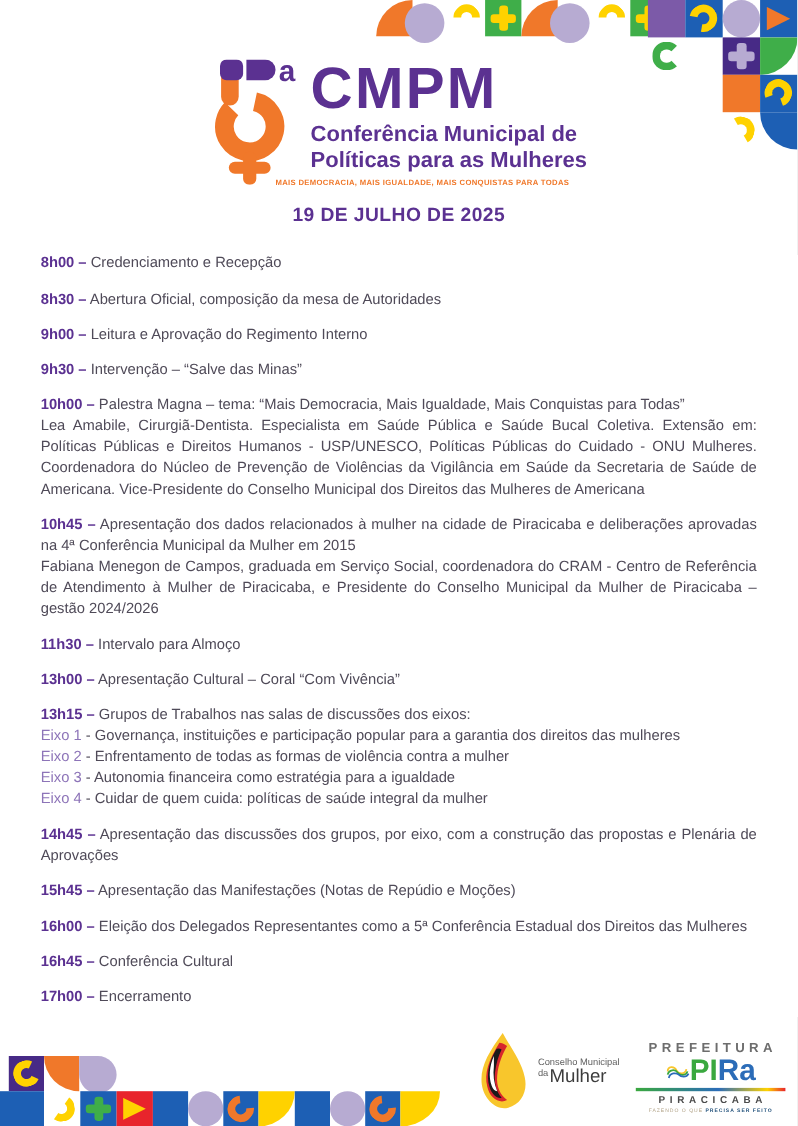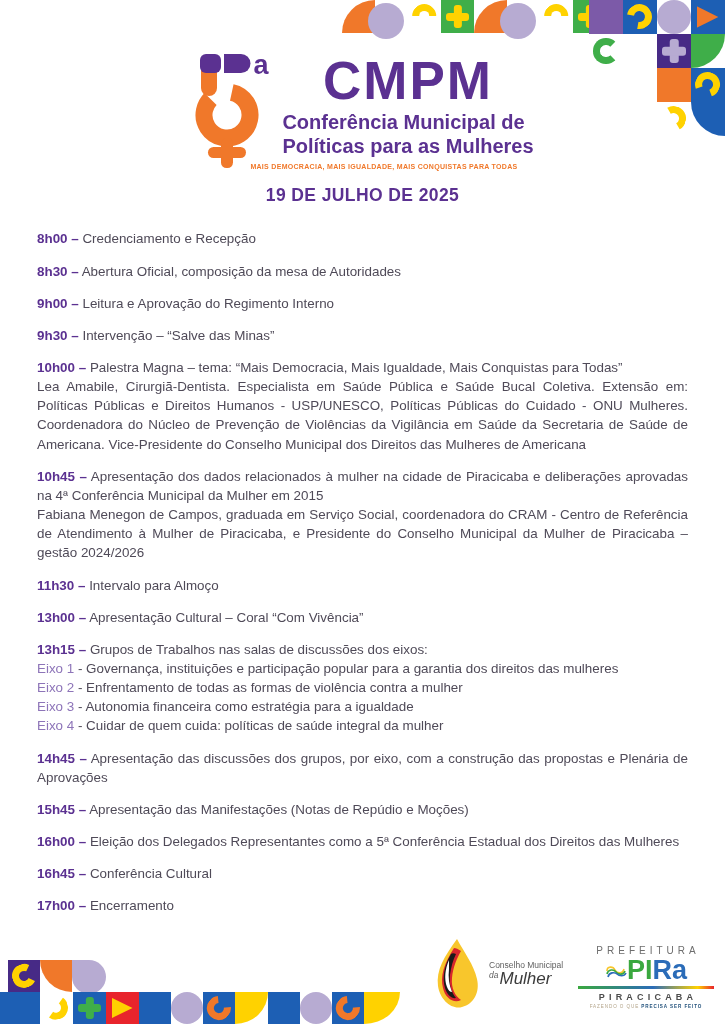--- a/index.html
+++ b/index.html
@@ -19,44 +19,44 @@
   .plus::before,.plus::after{content:"";position:absolute;background:currentColor;border-radius:3px;}
   .plus::before{left:50%;top:15%;width:25%;height:70%;transform:translateX(-50%);}
   .plus::after{top:50%;left:15%;height:25%;width:70%;transform:translateY(-50%);}
   .tri{position:absolute;inset:17%;clip-path:polygon(0 2%,0 98%,96% 50%);}
 
   
   .logo-block{display:flex;width:max-content;margin:54px auto 0;gap:9px;}
   .mark{position:relative;width:82px;height:114px;flex:none;}
   .ordinal{position:absolute;left:62px;top:-4px;font-size:27px;font-weight:bold;color:var(--purple,#5b3191);}
   .logo-text{padding-top:2px;}
-  .acronym{font-size:53px;line-height:.95;font-weight:bold;letter-spacing:2px;color:var(--purple,#5b3191);text-align:center;}
+  .acronym{font-size:53px;line-height:.95;font-weight:bold;letter-spacing:2px;color:var(--purple,#5b3191);}
   .subtitle{font-size:20px;line-height:1.2;font-weight:bold;color:var(--purple,#5b3191);margin-top:4px;}
   .lg-tagline{font-size:7px;font-weight:bold;letter-spacing:.3px;color:var(--orange,#f0782a);
     white-space:nowrap;margin:5px 0 0 -32px;}
 
   
   .date{margin:15px 0 0;text-align:center;font-size:17.5px;font-weight:bold;
     letter-spacing:.4px;color:var(--purple,#5b3191);}
   .schedule{margin:23px 37px 0;font-size:13.4px;line-height:1.43;}
   .item{margin:4px 0 13px;}
   .item p{margin:0;}
   .time{font-weight:bold;color:var(--purple,#5b3191);}
   .speaker{font-weight:normal;color:var(--body,#4f4a58);}
   .justify{text-align:justify;}
   .eixo-label{color:var(--eixo,#8d74b8);}
 
   
   .council{position:absolute;left:430px;top:938px;display:flex;align-items:center;gap:5px;}
   .council-text{line-height:1.05;}
   .council-l1{font-size:8.5px;color:#5f5f5f;}
-  .council-l2{font-size:17px;color:#3c3c3c;font-weight:500;font-style:italic;}
+  .council-l2{font-size:17px;color:#3c3c3c;font-weight:500;}
   .council-da{font-size:8.5px;color:#5f5f5f;vertical-align:6px;margin-right:1px;}
   .pira{position:absolute;left:572px;top:945px;width:148px;text-align:center;}
-  .pira-pref{font-size:10px;font-weight:normal;letter-spacing:4px;color:#6d6d6d;margin-left:4px;}
+  .pira-pref{font-size:12px;font-weight:bold;letter-spacing:4px;color:#6d6d6d;margin-left:4px;}
   .pira-word{display:flex;align-items:center;justify-content:center;margin-top:1px;}
   .pira-word .wm{font-size:27px;font-weight:bold;line-height:1;letter-spacing:0;}
   .wm-green{color:var(--piraGreen,#3aa83f);}
   .wm-blue{color:var(--piraBlue,#2b6cb8);}
   .pira-rule{height:2.5px;margin:2px 6px 3px;
     background:linear-gradient(90deg,var(--piraGreen,#3aa83f) 0%,var(--piraBlue,#2b6cb8) 55%,var(--yellow,#ffd200) 88%,var(--red,#e8242c) 100%);}
   .pira-city{font-size:9px;font-weight:bold;letter-spacing:4.2px;color:#4c4c4c;margin-left:4px;}
   .pira-tag{font-size:4.6px;letter-spacing:.9px;margin-top:2px;color:#b3a489;}
   .pira-tag b{color:#23527c;}
 </style>

